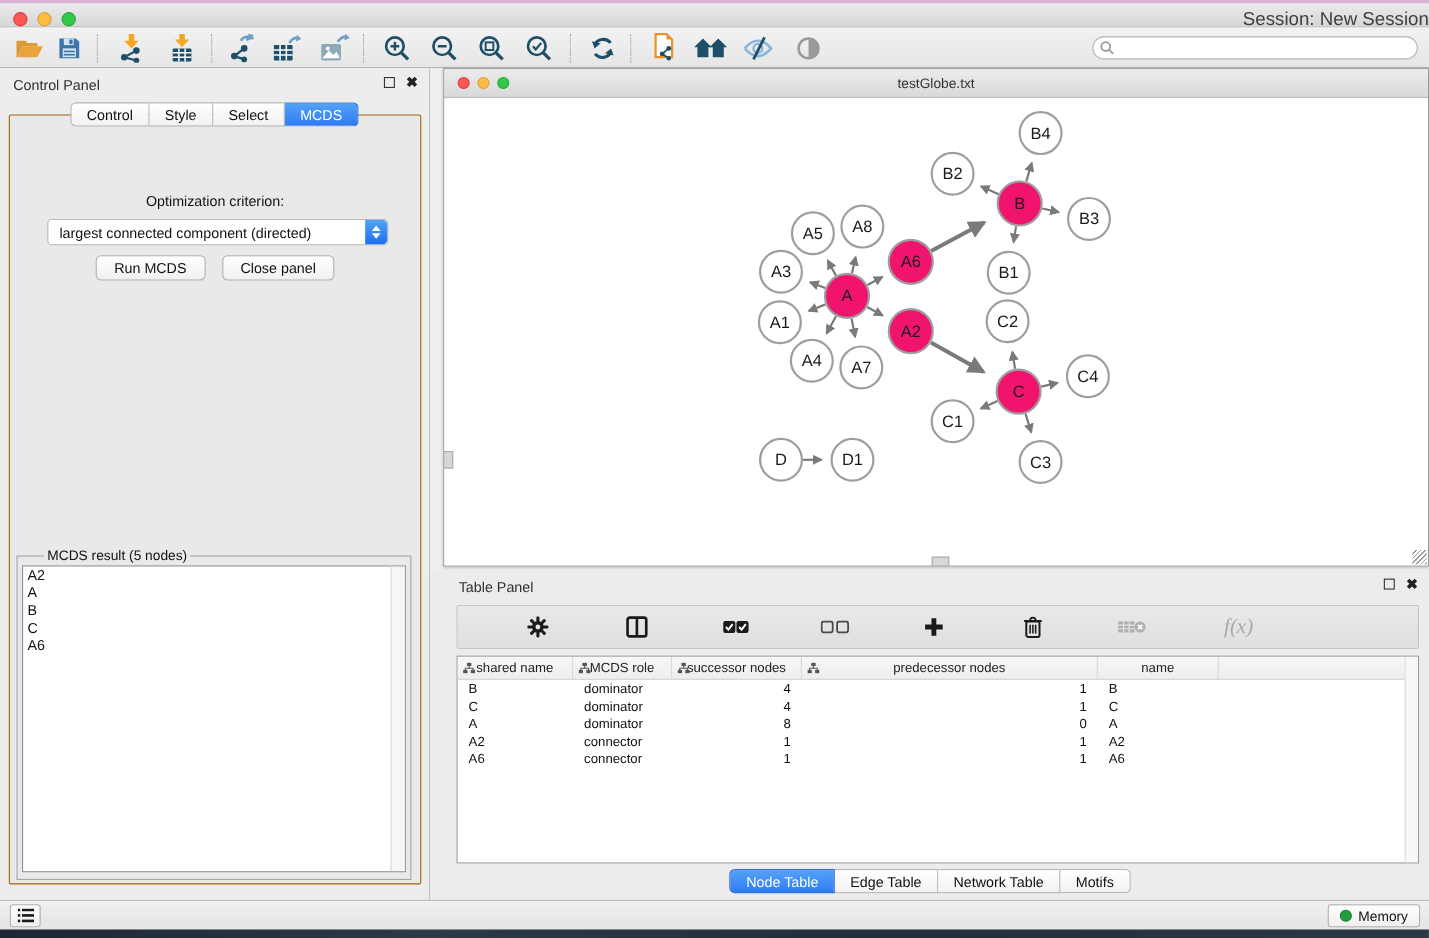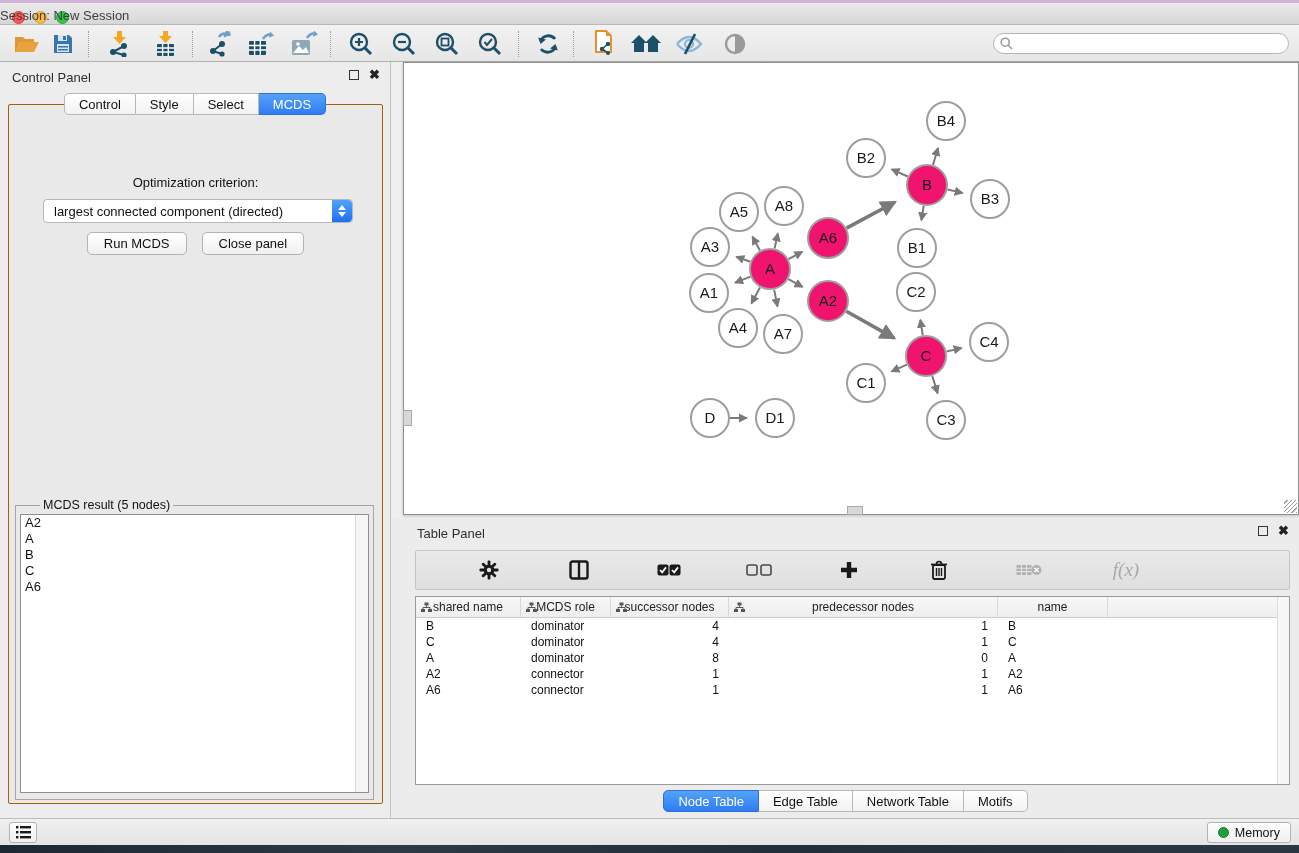--- a/index.html
+++ b/index.html
@@ -1,21 +1,21 @@
 <!DOCTYPE html>
 <html><head>
 <meta charset="utf-8">
 <style>
   * { margin:0; padding:0; box-sizing:border-box; }
   html,body { width:1299px; height:853px; font-family:"Liberation Sans", sans-serif; background:#ececec; overflow:hidden; }
 
   
   #titlebar { position:absolute; left:0; top:0; width:1299px; height:25px;
     background:linear-gradient(#ebebeb,#d6d6d6); border-top:3px solid #d5b2d8; border-bottom:1px solid #b8b8b8; }
-  #titlebar .title { position:absolute; left:0; right:0; top:5px; text-align:left; font-size:13px; color:#3e3e3e; }
+  #titlebar .title { position:absolute; left:0; right:0; top:5px; text-align:right; font-size:17px; color:#3e3e3e; }
   .tl { position:absolute; width:13px; height:13px; border-radius:50%; top:8px; }
   .tl.red { background:#fc5753; border:1px solid #df3e38; }
   .tl.yellow { background:#fdbc40; border:1px solid #de9f34; }
   .tl.green { background:#33c748; border:1px solid #27aa35; }
 
   
   #toolbar { position:absolute; left:0; top:25px; width:1299px; height:37px;
     background:linear-gradient(#f2f2f2,#e6e6e6); border-bottom:1px solid #b0b0b0; }
   .tb-icon { position:absolute; top:4px; width:34px; height:30px; display:flex; align-items:center; justify-content:center; cursor:default; }
   .tb-sep { position:absolute; top:6px; width:0; height:26px; border-left:1px dotted #9a9a9a; }
@@ -298,20 +298,26 @@
             <div class="result-item">A</div>
             <div class="result-item">B</div>
             <div class="result-item">C</div>
             <div class="result-item">A6</div>
           </div>
       </fieldset>
     </div>
   </div>
 
   <div id="network-frame">
+    <div id="network-titlebar">
+      <span class="tl red" style="left:12px"></span>
+      <span class="tl yellow" style="left:30px"></span>
+      <span class="tl green" style="left:48px"></span>
+      <div class="title">testGlobe.txt</div>
+    </div>
     <div id="network-canvas">
         <svg width="894" height="424">
           <defs>
             <marker id="arw" viewBox="0 0 10 10" refX="8.5" refY="5" markerWidth="4.6" markerHeight="4.6" orient="auto" markerUnits="strokeWidth">
               <path d="M0,0 L10,5 L0,10 z" fill="#7a7a7a"></path>
             </marker>
           </defs>
           <line x1="355.96678911489033" y1="160.55183804995966" x2="348.4731689028616" y2="146.77324604719706" stroke="#7a7a7a" stroke-width="2" marker-end="url(#arw)"></line>
           <line x1="370.5555396141918" y1="158.500071736137" x2="373.8825610895139" y2="143.52847509718748" stroke="#7a7a7a" stroke-width="2" marker-end="url(#arw)"></line>
           <line x1="346.28359736638123" y1="171.7706523676731" x2="332.4763121080024" y2="166.70798110626754" stroke="#7a7a7a" stroke-width="2" marker-end="url(#arw)"></line>

